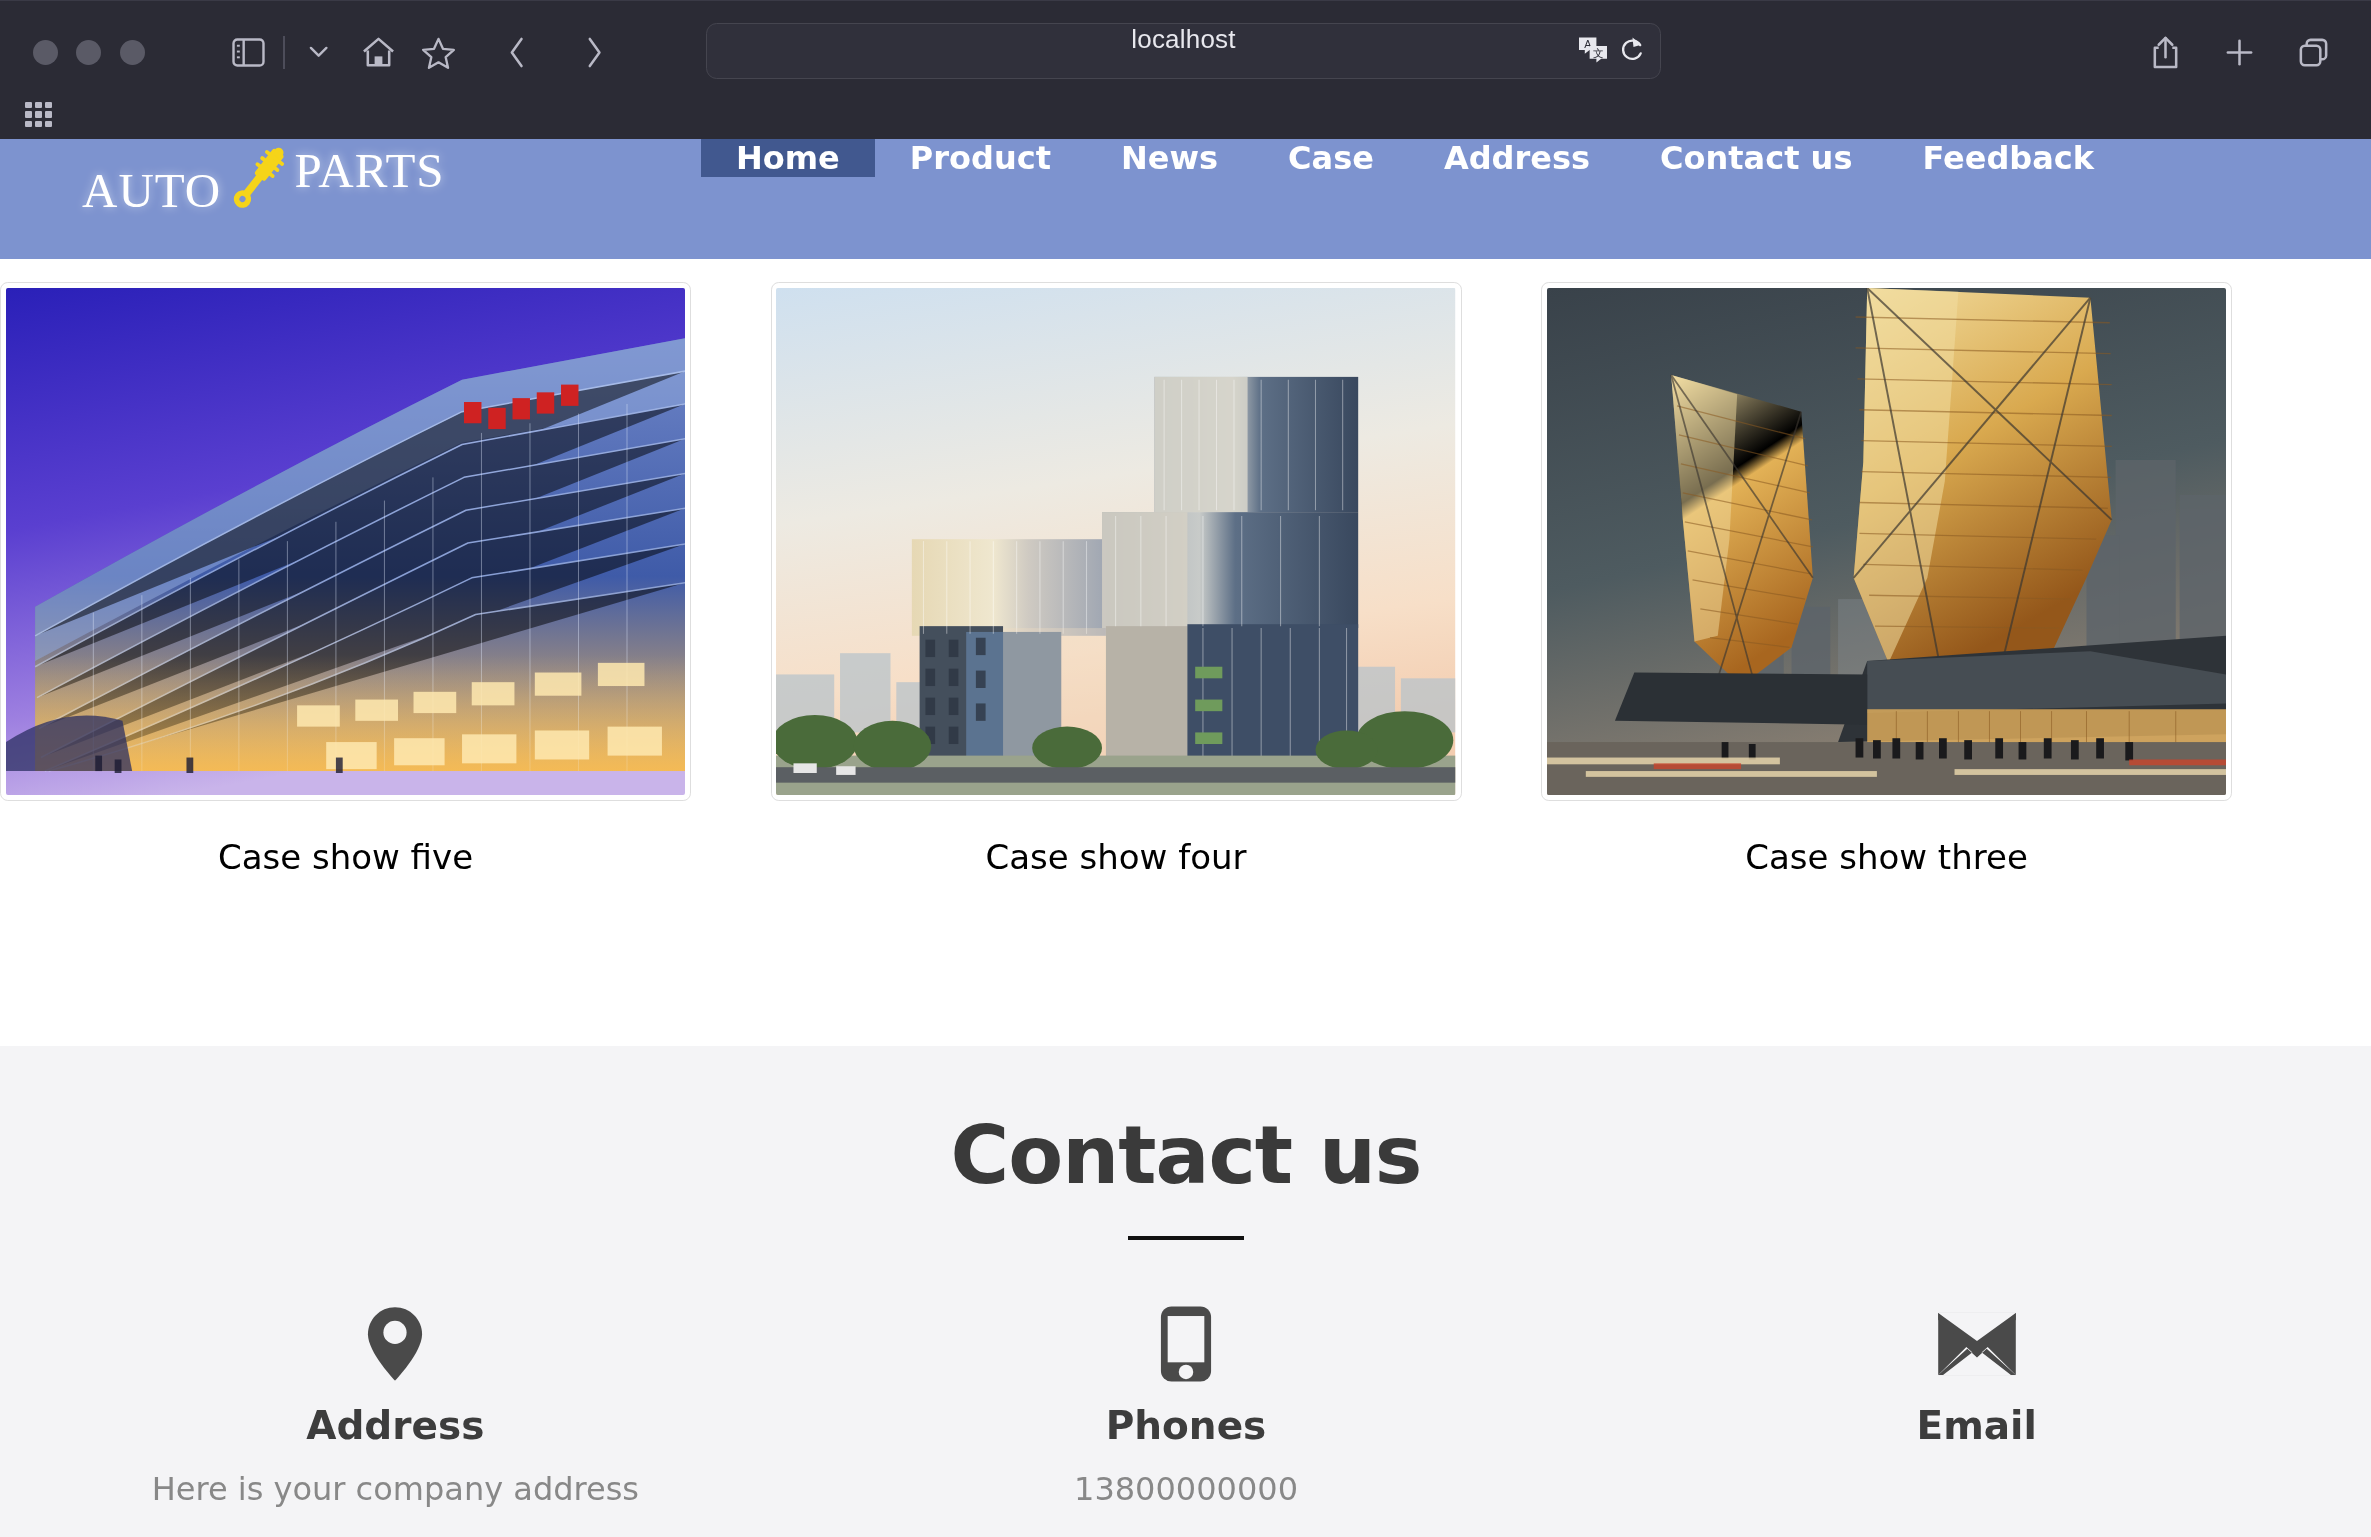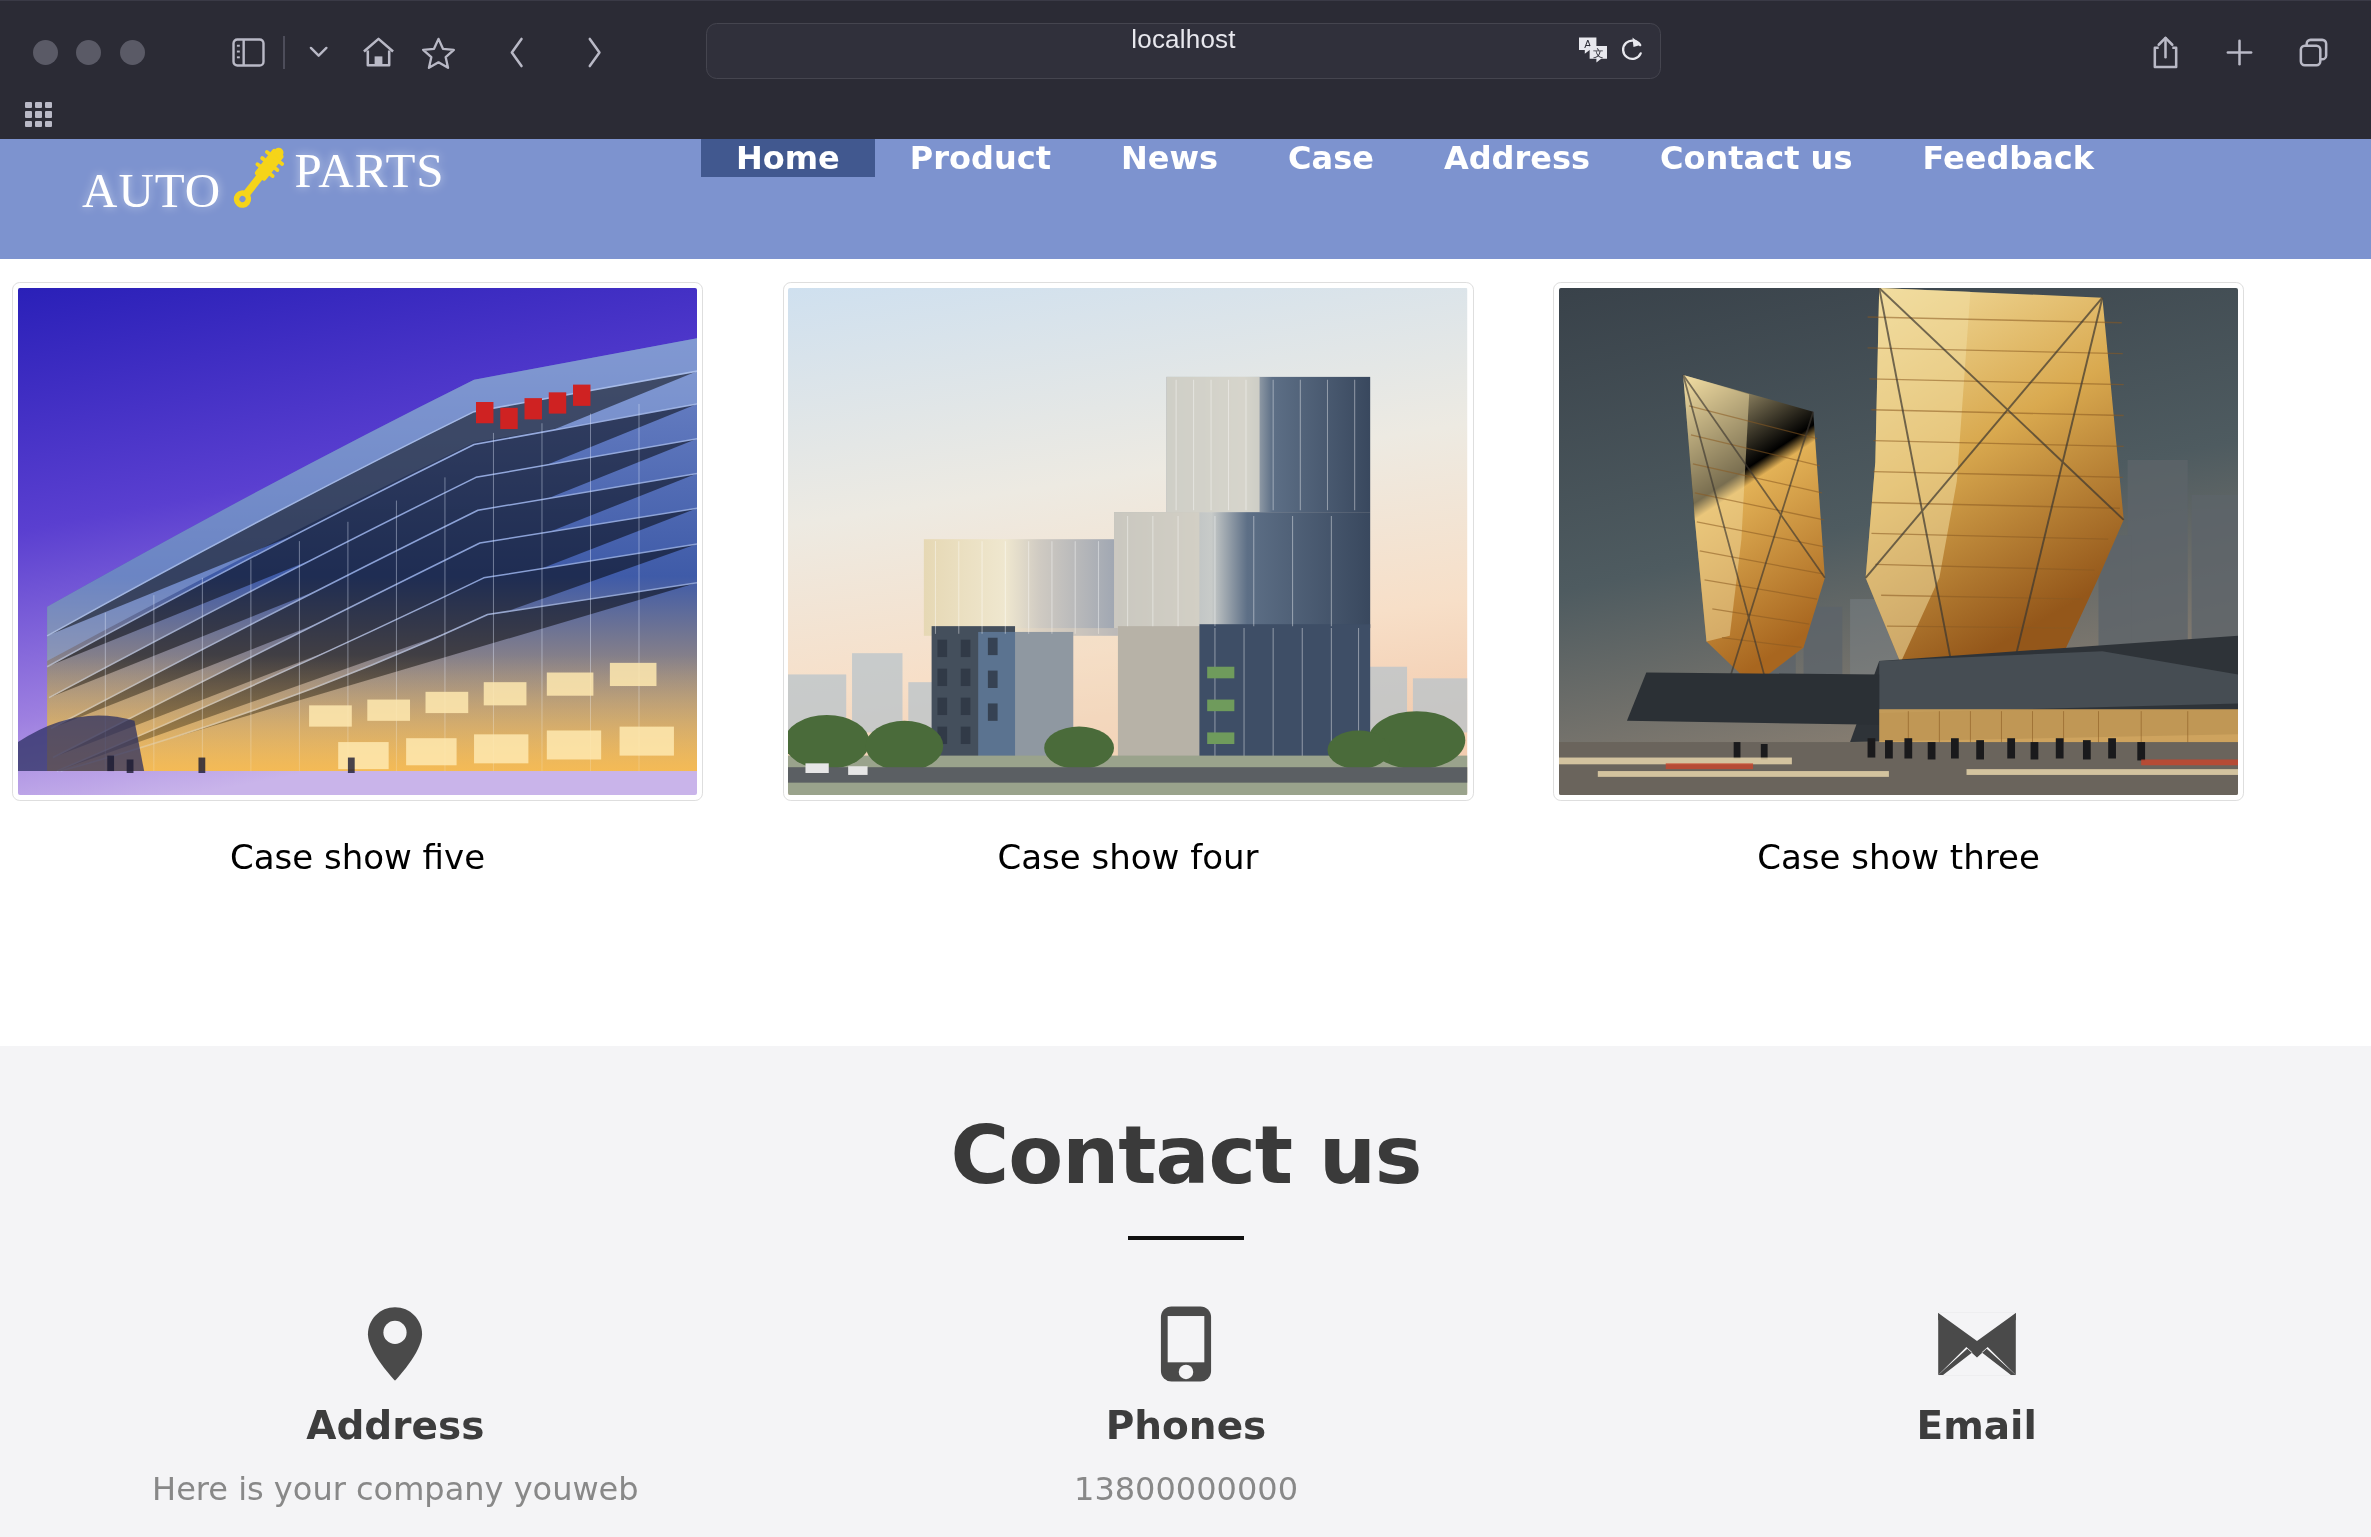--- a/index.html
+++ b/index.html
@@ -124,21 +124,21 @@
     color: #ffffff;
     font-size: 32px; font-weight: bold;
     font-family: "DejaVu Sans", sans-serif;
     white-space: nowrap;
     cursor: pointer;
   }
   .nav-item.active { background: #41588f; }
 
   
   .cases {
-    position: absolute; top: 120px; left: 12px;
+    position: absolute; top: 120px; left: 0;
     width: 1964px;
     padding: 23px 0 0;
   }
   .cases-inner {
     width: 2232px; margin: 0 auto;
     display: flex; justify-content: space-between;
   }
   .case-card { width: 691px; }
   .case-frame {
     border: 1.9px solid #dedede;
@@ -655,21 +655,21 @@
     <div class="contact-cols">
 
       <div class="contact-col">
         <div class="contact-icon">
           <svg width="58" height="80" viewBox="0 0 60 82">
             <path d="M30 3 C14.5 3 2 15.5 2 31 C2 50 30 79 30 79 C30 79 58 50 58 31 C58 15.5 45.5 3 30 3 Z" fill="#4a4a4a"></path>
             <circle cx="30" cy="29" r="12" fill="#f4f4f6"></circle>
           </svg>
         </div>
         <div class="contact-head">Address</div>
-        <div class="contact-val">Here is your company youweb</div>
+        <div class="contact-val">Here is your company address</div>
       </div>
 
       <div class="contact-col">
         <div class="contact-icon">
           <svg width="54" height="80" viewBox="0 0 56 82">
             <rect x="2" y="2" width="52" height="78" rx="11" fill="#4a4a4a"></rect>
             <rect x="9" y="12" width="38" height="48" fill="#f4f4f6"></rect>
             <circle cx="28" cy="70" r="7.5" fill="#f4f4f6"></circle>
           </svg>
         </div>

